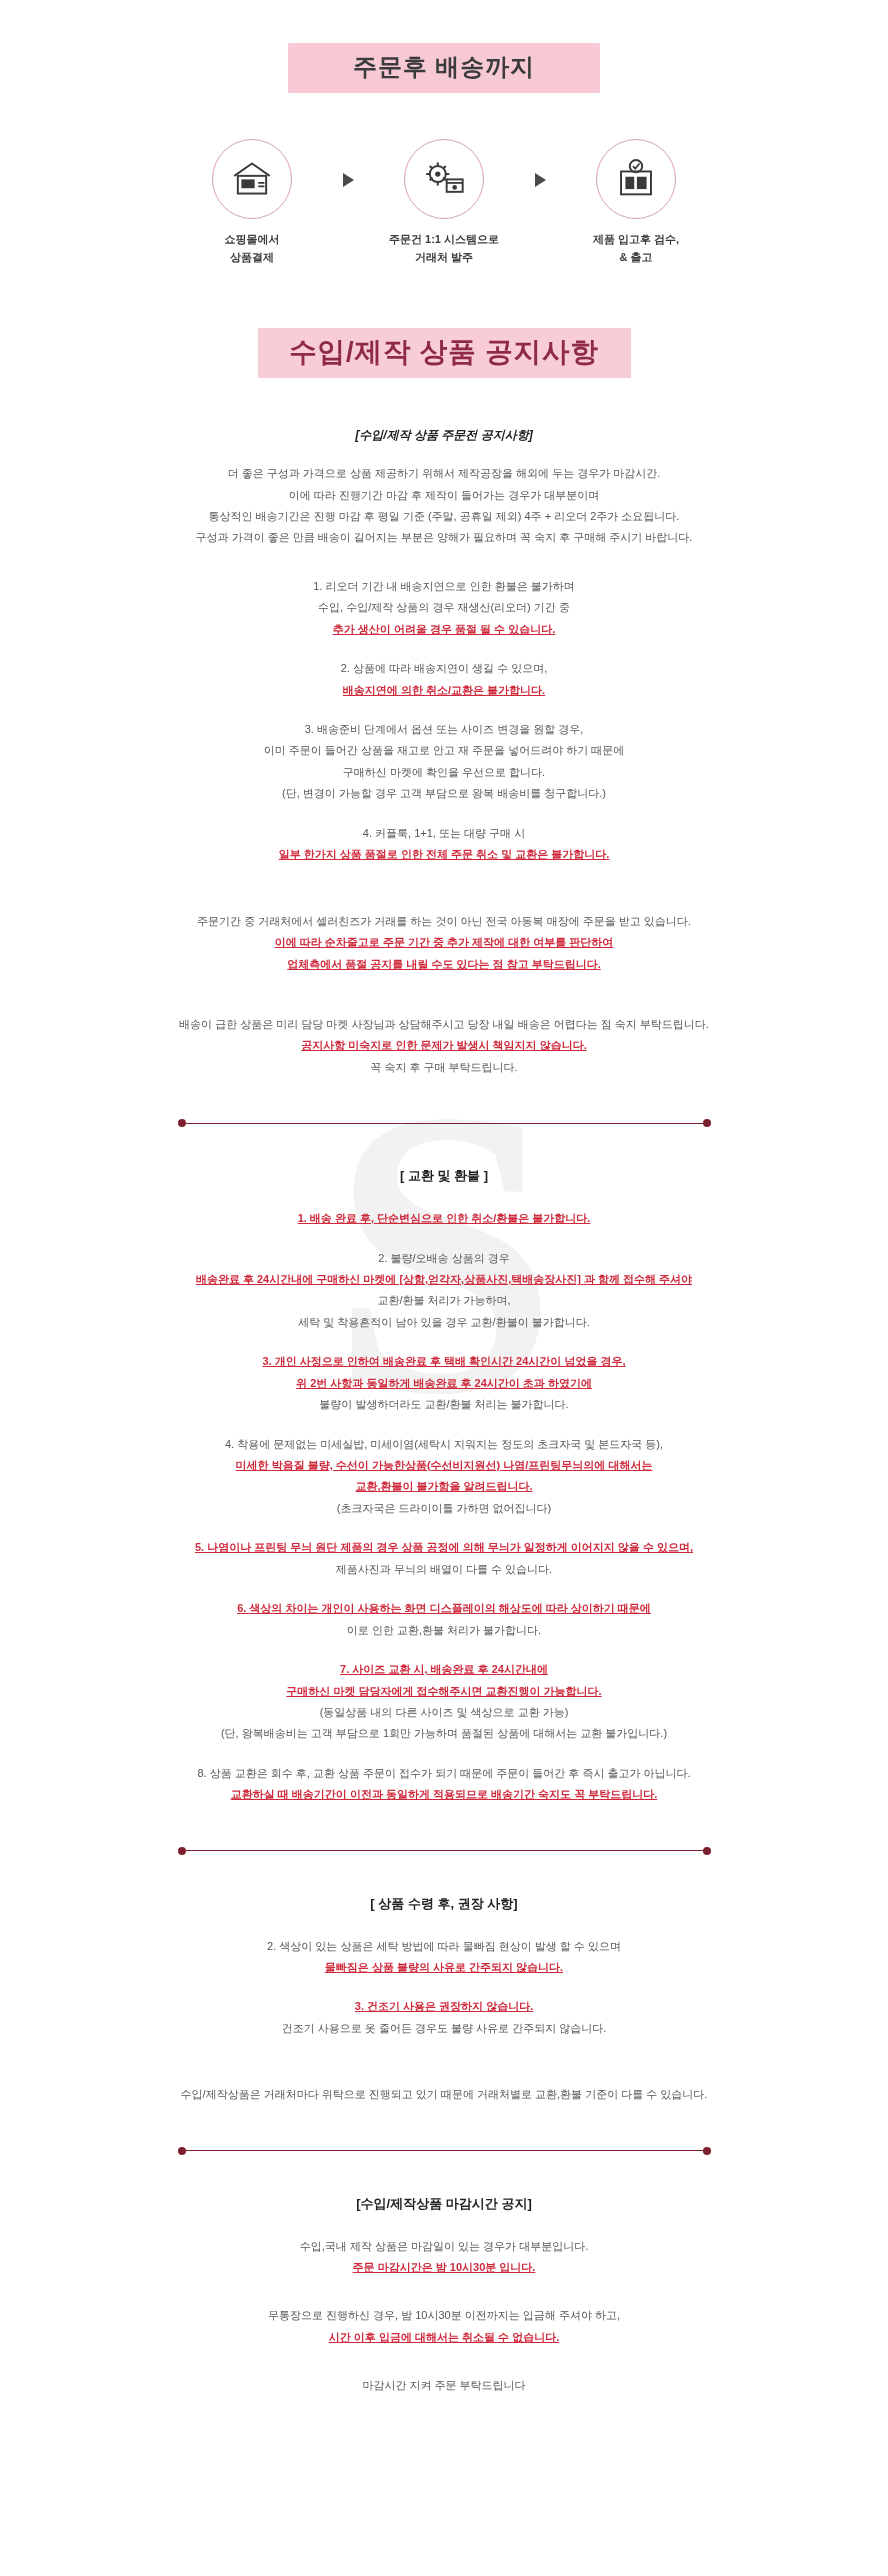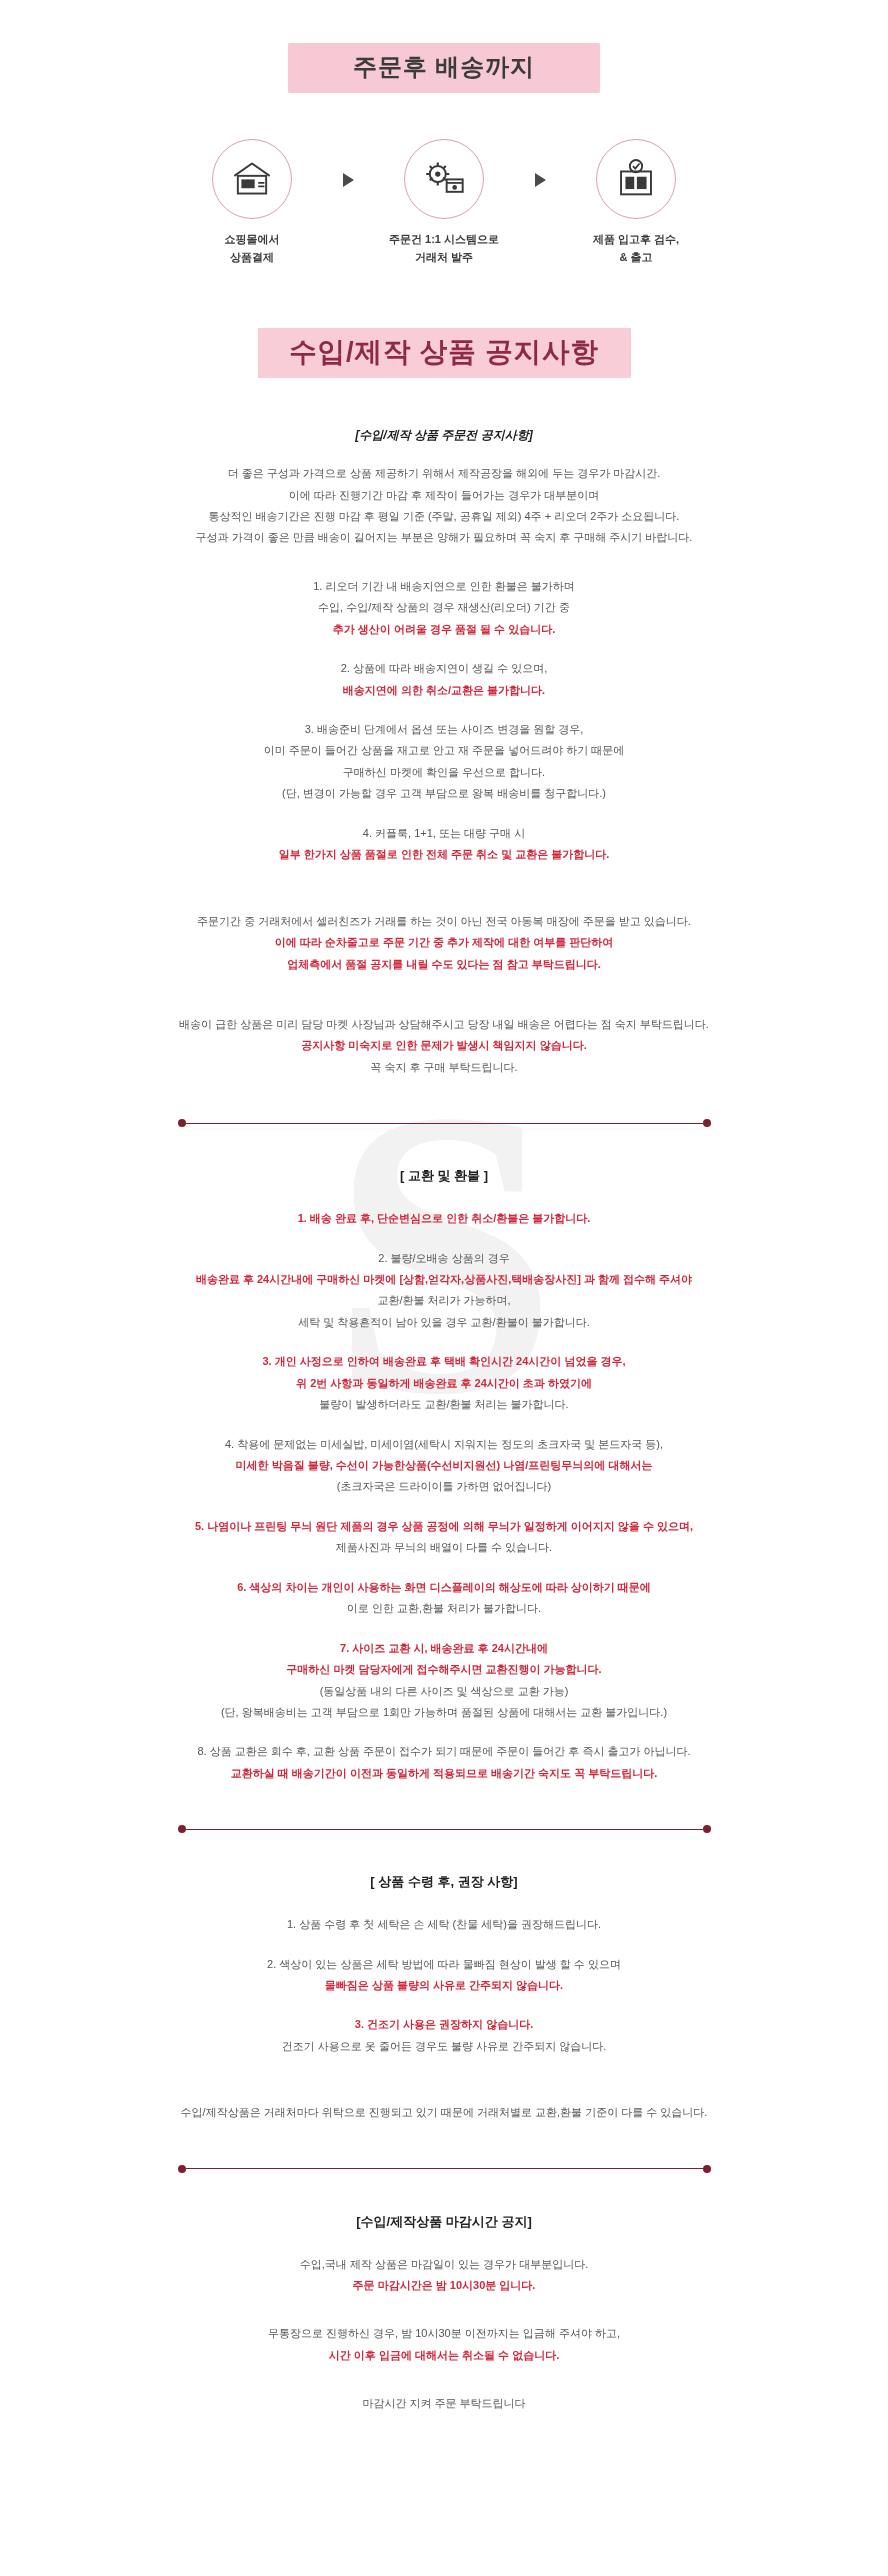--- a/index.html
+++ b/index.html
@@ -115,21 +115,21 @@
   .block.top-gap{margin-top:46px;}
   .h-strong{
     font-size:12px;
     font-weight:bold;
     color:#222;
     font-style:italic;
   }
   .gap-s{height:16px;}
   .gap-m{height:27px;}
   .gap-l{height:39px;}
-  .red{color:#cf2a3c;font-weight:bold;}
+  .red{color:#cf2a3c;font-weight:bold;text-decoration:underline;}
 
   
   .divider{
     position:relative;
     width:533px;
     margin:41px auto 36px auto;
     height:8px;
   }
   .divider .line{
     position:absolute;
@@ -297,20 +297,21 @@
             <div>세탁 및 착용흔적이 남아 있을 경우 교환/환불이 불가합니다.</div>
           </div>
           <div class="para">
             <div class="red">3. 개인 사정으로 인하여 배송완료 후 택배 확인시간 24시간이 넘었을 경우,</div>
             <div class="red">위 2번 사항과 동일하게 배송완료 후 24시간이 초과 하였기에</div>
             <div>불량이 발생하더라도 교환/환불 처리는 불가합니다.</div>
           </div>
           <div class="para">
             <div>4. 착용에 문제없는 미세실밥, 미세이염(세탁시 지워지는 정도의 초크자국 및 본드자국 등),</div>
             <div class="red">미세한 박음질 불량, 수선이 가능한상품(수선비지원선) 나염/프린팅무늬의에 대해서는</div>
+            <div class="red">교환,환불이 불가함을 알려드립니다.</div>
             <div>(초크자국은 드라이이틀 가하면 없어집니다)</div>
           </div>
           <div class="para">
             <div class="red">5. 나염이나 프린팅 무늬 원단 제품의 경우 상품 공정에 의해 무늬가 일정하게 이어지지 않을 수 있으며,</div>
             <div>제품사진과 무늬의 배열이 다를 수 있습니다.</div>
           </div>
           <div class="para">
             <div class="red">6. 색상의 차이는 개인이 사용하는 화면 디스플레이의 해상도에 따라 상이하기 때문에</div>
             <div>이로 인한 교환,환불 처리가 불가합니다.</div>
           </div>
@@ -329,23 +330,20 @@
 
     <div class="divider">
       <div class="dot l"></div>
         <div class="line"></div>
         <div class="dot r"></div>
     </div>
 
     <div class="block">
       <div class="sect-head">[ 상품 수령 후, 권장 사항]</div>
       <div id="care-items">
-          <div class="para">
-            <div>1. 상품 수령 후 첫 세탁은 손 세탁 (찬물 세탁)을 권장해드립니다.</div>
-          </div>
           <div class="para">
             <div>2. 색상이 있는 상품은 세탁 방법에 따라 물빠짐 현상이 발생 할 수 있으며</div>
             <div class="red">물빠짐은 상품 불량의 사유로 간주되지 않습니다.</div>
           </div>
           <div class="para">
             <div class="red">3. 건조기 사용은 권장하지 않습니다.</div>
             <div>건조기 사용으로 옷 줄어든 경우도 불량 사유로 간주되지 않습니다.</div>
           </div>
         </div>
       <div class="gap-m"></div>

